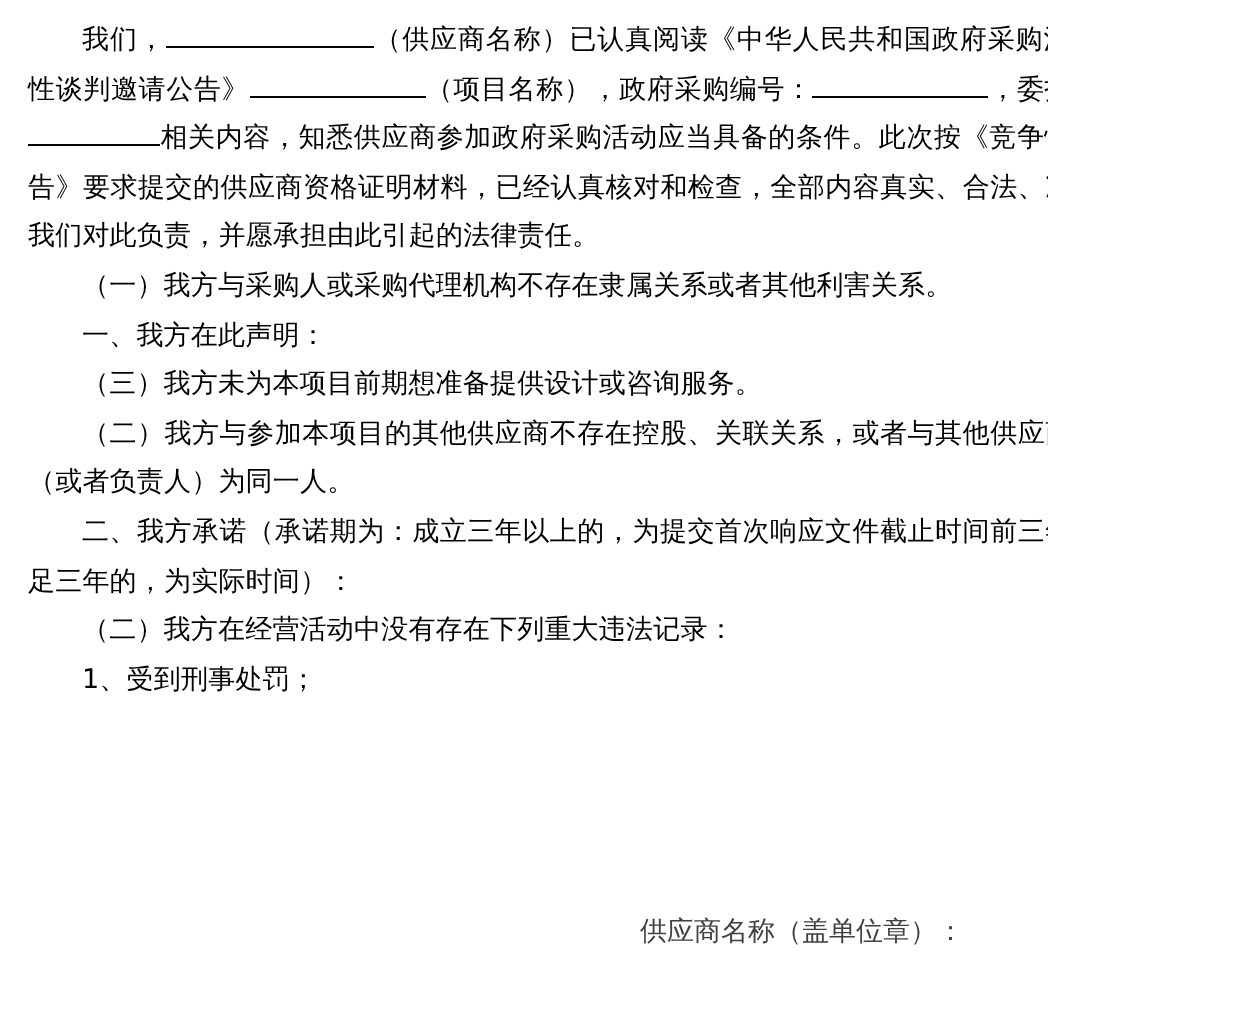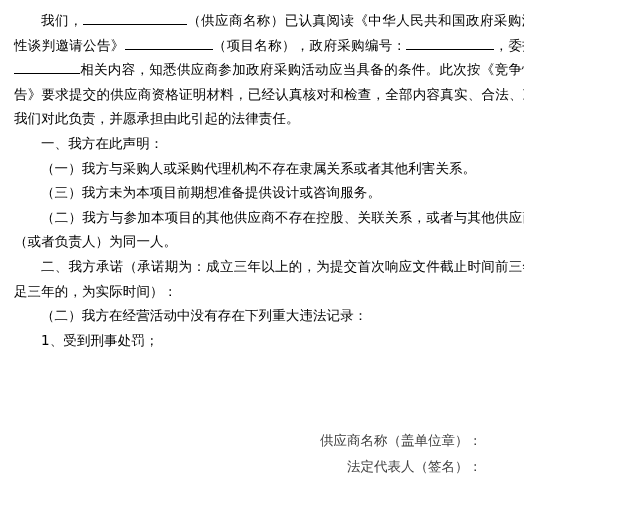--- a/index.html
+++ b/index.html
@@ -85,27 +85,26 @@
   }
 </style>
 </head>
 <body>
 
 <div id="page">
   <div class="doc">
 
     <p class="para indent2"><span>我们，</span><span class="blank w-long"></span><span>（供应商名称）已认真阅读《中华人民共和国政府采购法》及《竞争性谈判邀请公告》</span><span class="blank w-mid"></span><span>（项目名称），政府采购编号：</span><span class="blank w-mid"></span><span>，委托代理编号：</span><span class="blank w-short"></span><span>相关内容，知悉供应商参加政府采购活动应当具备的条件。此次按《竞争性谈判邀请公告》要求提交的供应商资格证明材料，已经认真核对和检查，全部内容真实、合法、准确和完整，我们对此负责，并愿承担由此引起的法律责任。</span></p>
 
+    <p class="para indent2">（一）我方与采购人或采购代理机构不存在隶属关系或者其他利害关系。</p>
     <p class="para indent2">一、我方在此声明：</p>
-    <p class="para indent2">（一）我方与采购人或采购代理机构不存在隶属关系或者其他利害关系。</p>
     <p class="para indent2">（三）我方未为本项目前期想准备提供设计或咨询服务。</p>
     <p class="para indent2">（二）我方与参加本项目的其他供应商不存在控股、关联关系，或者与其他供应商法定代表人（或者负责人）为同一人。</p>
     <p class="para indent2">二、我方承诺（承诺期为：成立三年以上的，为提交首次响应文件截止时间前三年内；成立不足三年的，为实际时间）：</p>
     <p class="para indent2">（二）我方在经营活动中没有存在下列重大违法记录：</p>
     <p class="para indent2">1、受到刑事处罚；</p>
 
   </div>
 
   <div class="sign-block">
     <div class="sign-line">供应商名称（盖单位章）：</div>
-    <div class="sign-line">法定代表人（签名）：</div>
   </div>
 </div>
 
 </body></html>

